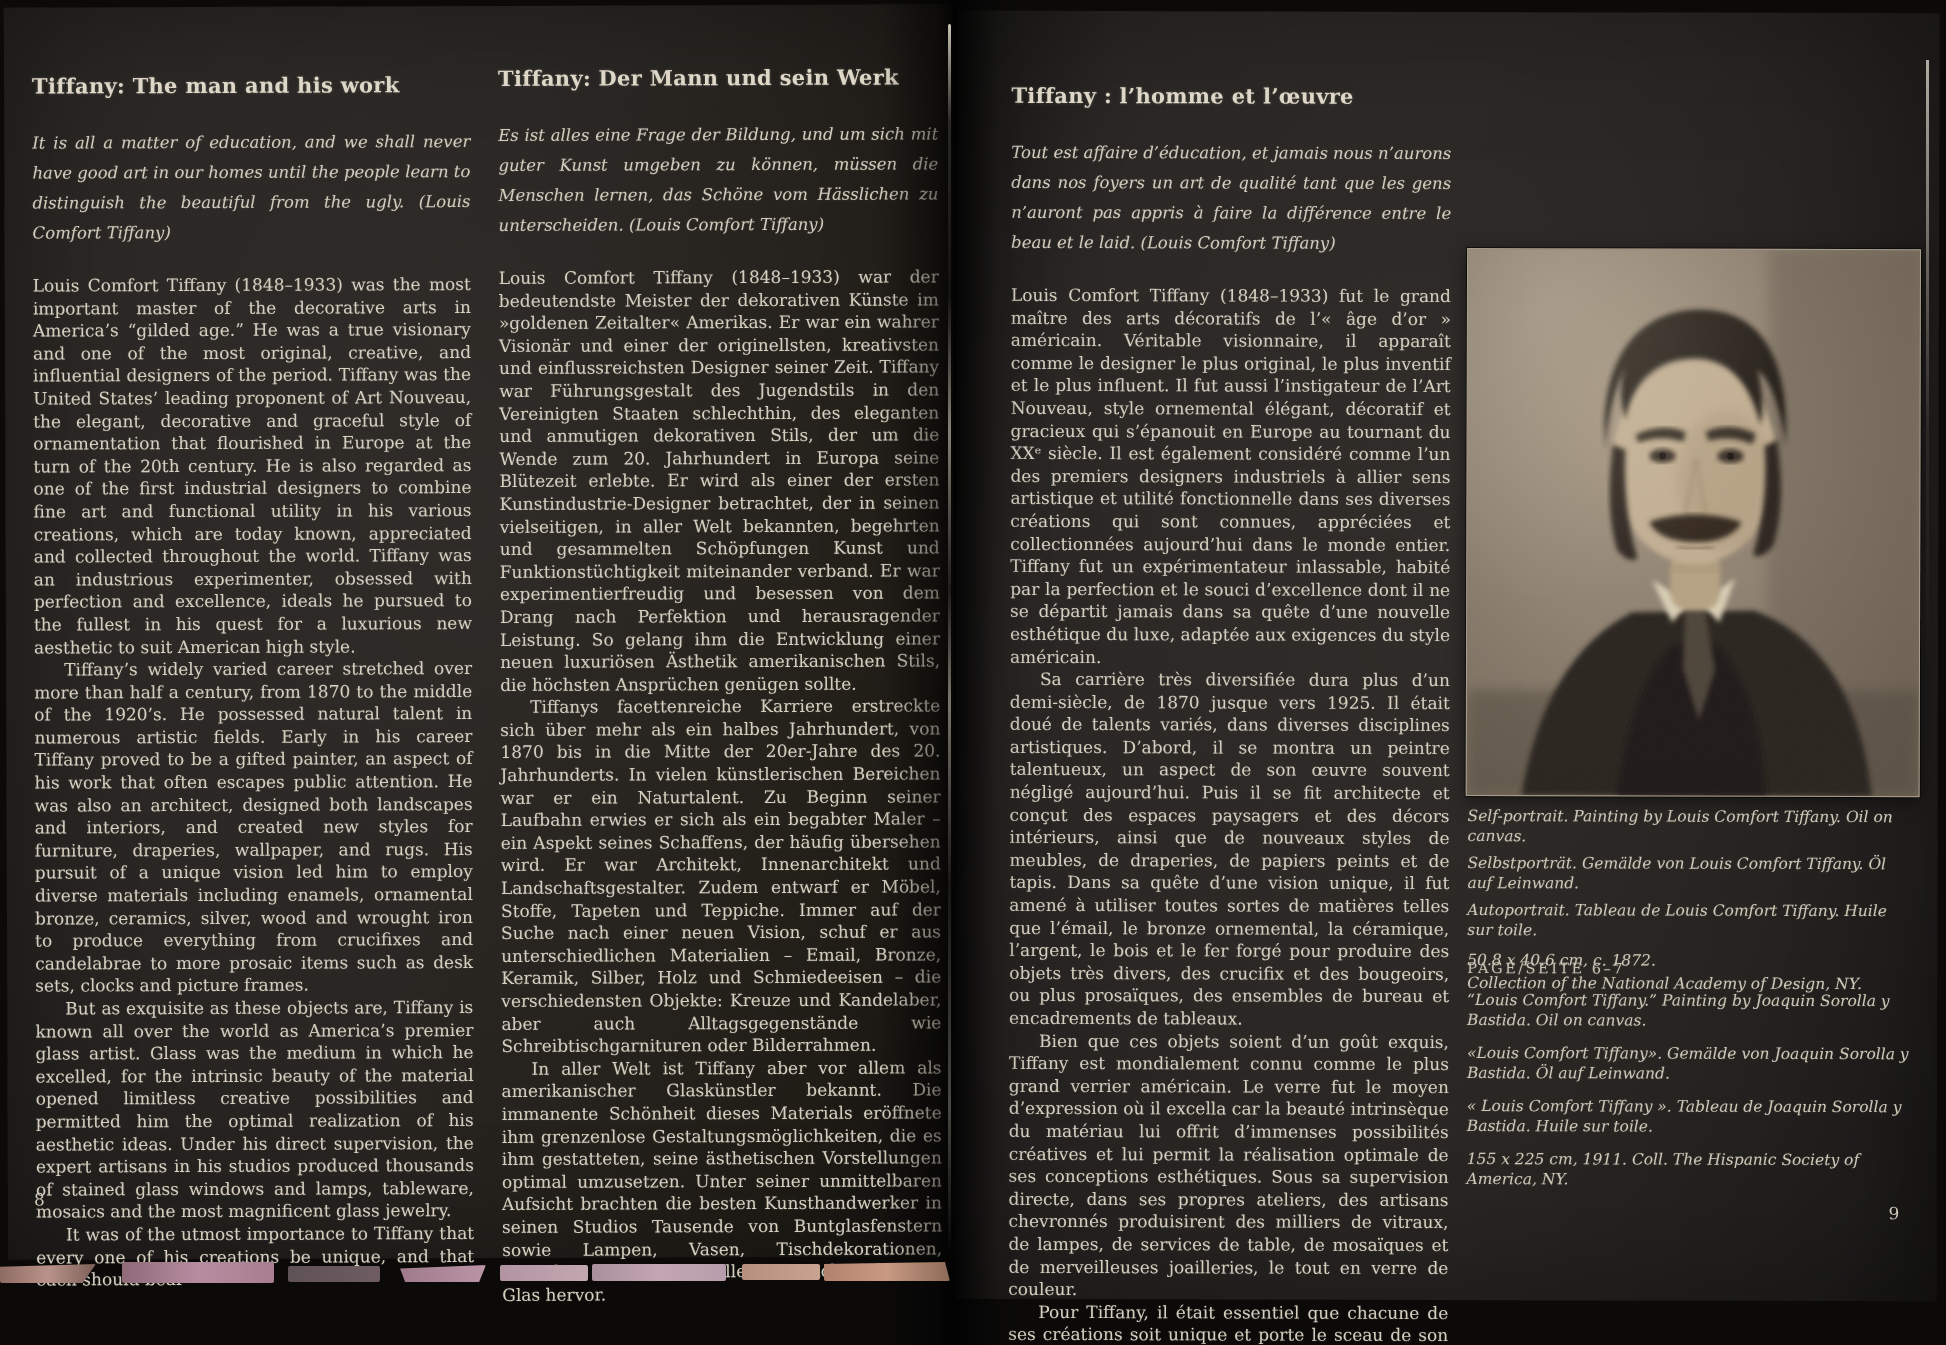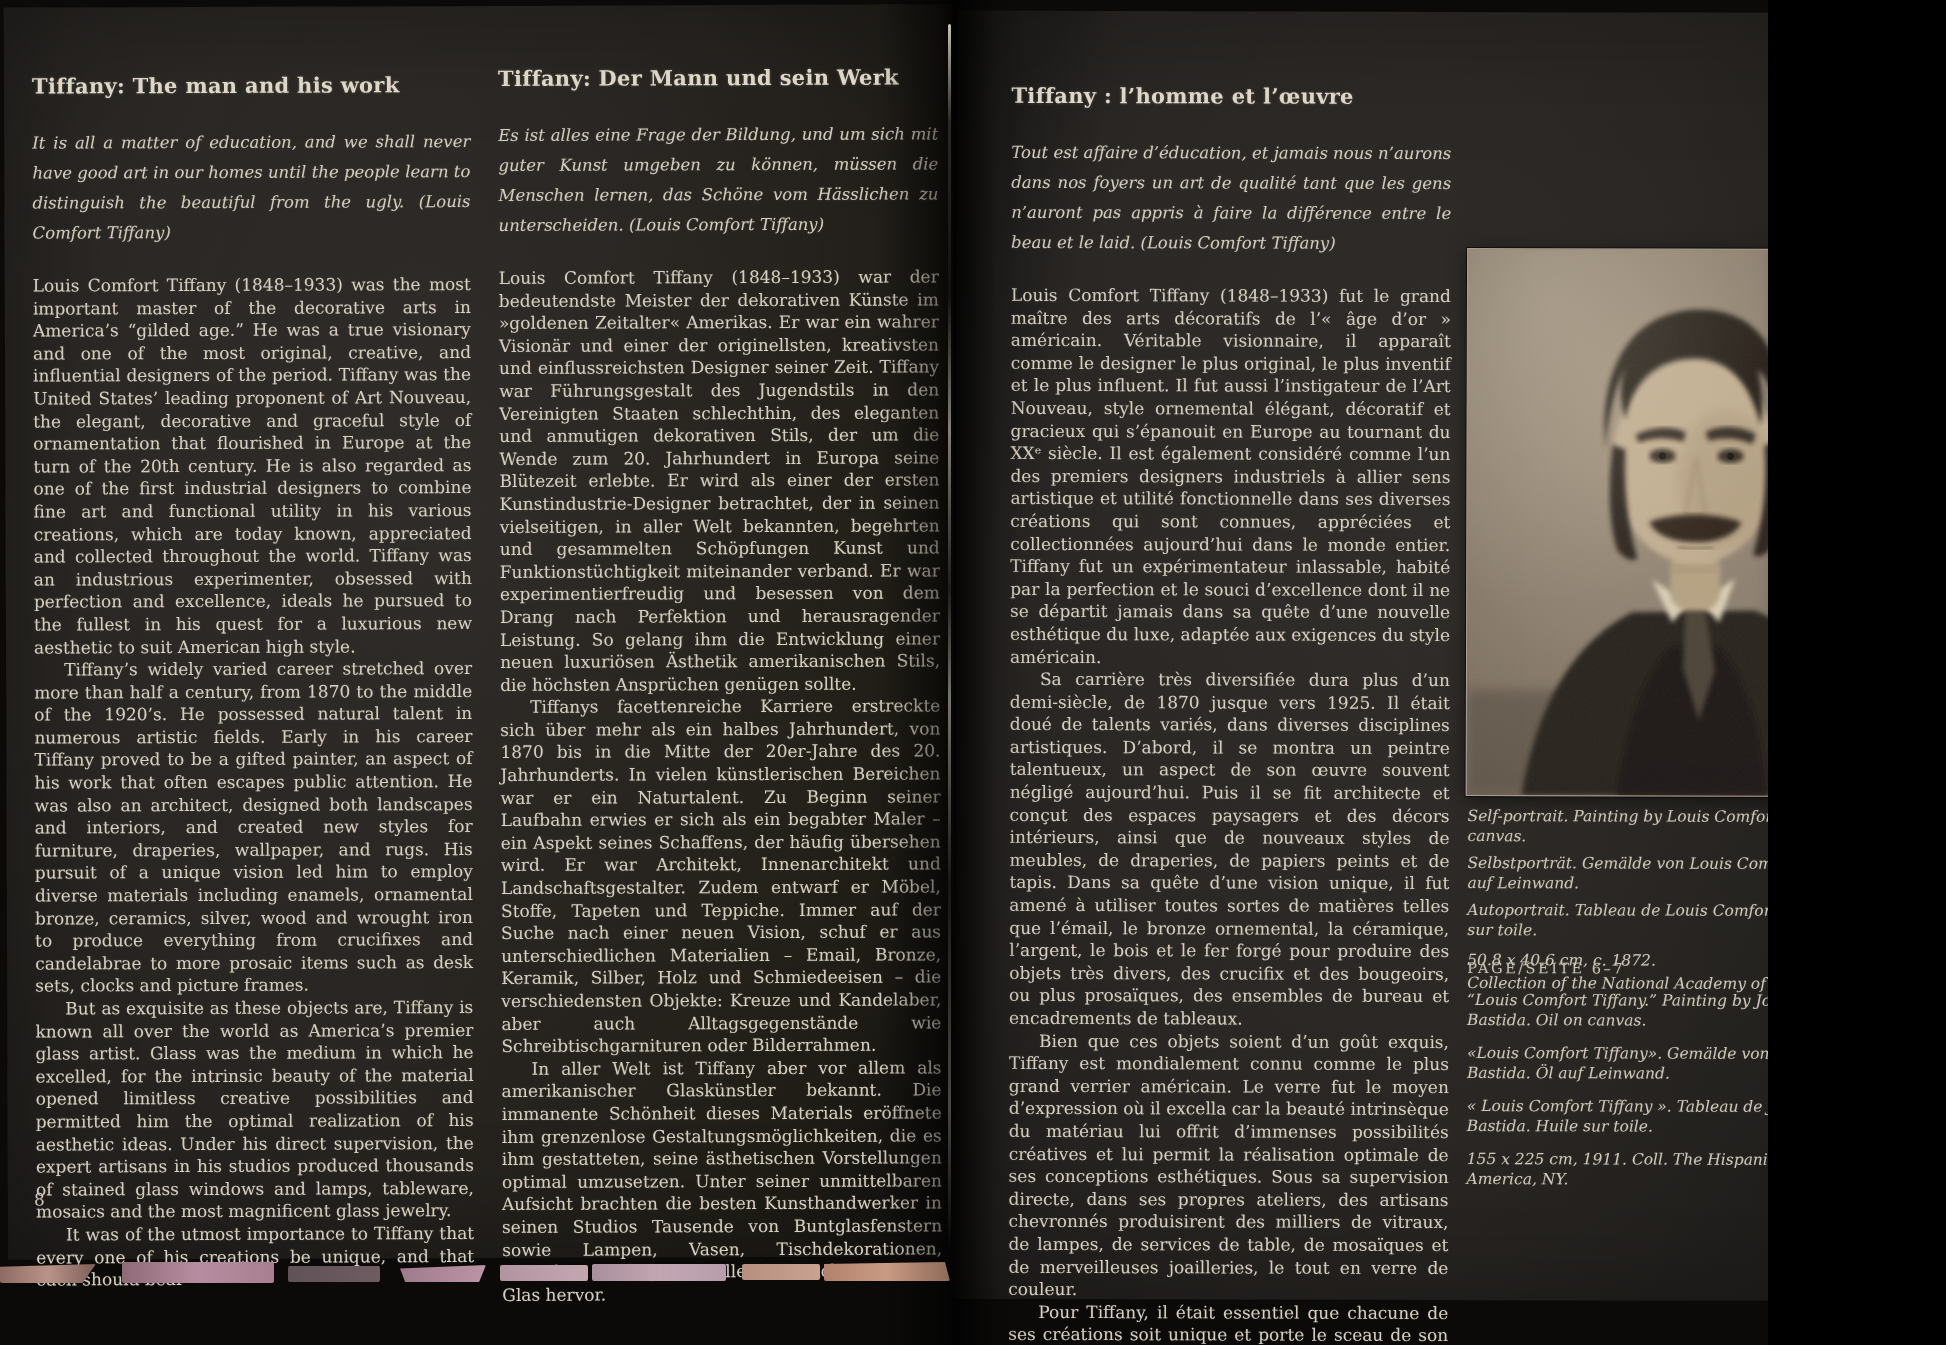--- a/index.html
+++ b/index.html
@@ -1,17 +1,17 @@
 <!DOCTYPE html>
 <html><head>
 <meta charset="utf-8">
 <style>
   html,body{margin:0;padding:0;background:#000;}
   .photo{
-    position:relative;width:1768px;height:1345px;overflow:hidden;
+    position:relative;width:1946px;height:1345px;overflow:hidden;
     background:#0b0a09;
     font-family:"DejaVu Serif","Liberation Serif",serif;
   }
   .page{position:absolute;}
   .page-left{
     left:6px;top:6px;width:948px;height:1252px;
     background:linear-gradient(105deg,#2d2a27 0%,#282522 50%,#232019 86%,#161412 99%);
     transform:rotate(-0.2deg);
     box-shadow:inset 0 0 120px rgba(0,0,0,0.35);
   }

